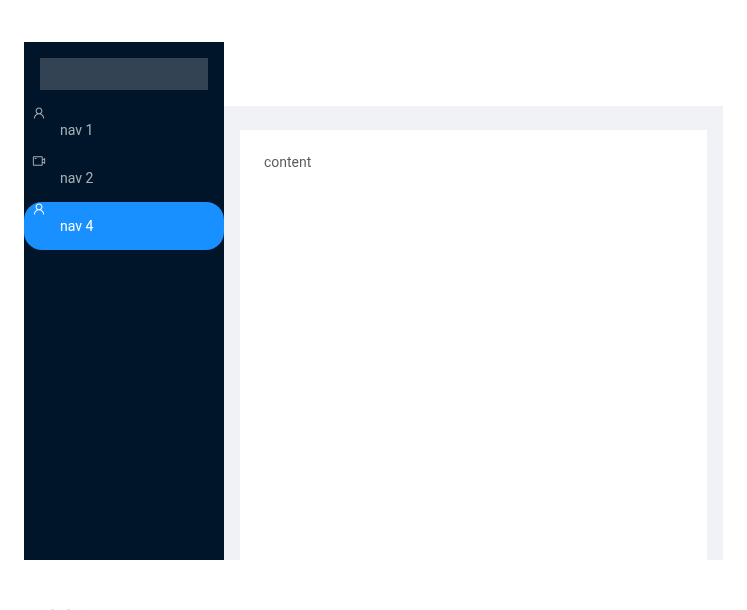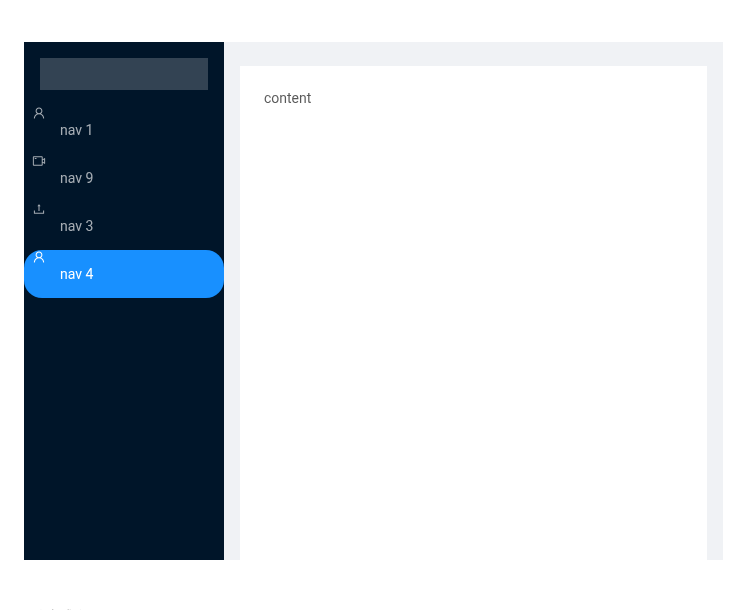--- a/index.html
+++ b/index.html
@@ -60,21 +60,21 @@
       width: 14px;
       height: 14px;
       fill: currentColor;
     }
     .menu-label {
       font-size: 14px;
     }
     .right-side {
       flex: 1;
       display: flex;
-      flex-direction: row;
+      flex-direction: column;
       background: #f0f2f5;
     }
     .header {
       height: 64px;
       background: #ffffff;
     }
     .content-wrapper {
       margin: 24px 16px 0 16px;
       flex: 1;
       display: flex;
@@ -115,29 +115,21 @@
               </svg>
           </span>
           <span class="menu-label">nav 1</span>
         </li>
         <li class="menu-item">
           <span class="menu-icon">
             <svg viewBox="0 0 1024 1024">
                 <path d="M912 302.3L784 376V224c0-35.3-28.7-64-64-64H128c-35.3 0-64 28.7-64 64v576c0 35.3 28.7 64 64 64h592c35.3 0 64-28.7 64-64V648l128 73.7c21.3 12.3 48-3.1 48-27.6V330c0-24.6-26.7-40-48-27.7zM712 792H136V232h576v560zm176-167l-104-59.8V458.9L888 399v226zM208 360h112c4.4 0 8-3.6 8-8v-48c0-4.4-3.6-8-8-8H208c-4.4 0-8 3.6-8 8v48c0 4.4 3.6 8 8 8z"></path>
               </svg>
           </span>
-          <span class="menu-label">nav 9</span>
-        </li>
-        <li class="menu-item">
-          <span class="menu-icon">
-            <svg viewBox="0 0 1024 1024">
-                <path d="M400 317.7h73.9V656c0 4.4 3.6 8 8 8h60c4.4 0 8-3.6 8-8V317.7H624c6.7 0 10.4-7.7 6.3-12.9L518.3 163a8 8 0 0 0-12.6 0l-112 141.7c-4.1 5.3-.4 13 6.3 13zM878 626h-60c-4.4 0-8 3.6-8 8v154H214V634c0-4.4-3.6-8-8-8h-60c-4.4 0-8 3.6-8 8v198c0 17.7 14.3 32 32 32h684c17.7 0 32-14.3 32-32V634c0-4.4-3.6-8-8-8z"></path>
-              </svg>
-          </span>
-          <span class="menu-label">nav 3</span>
+          <span class="menu-label">nav 2</span>
         </li>
         <li class="menu-item selected">
           <span class="menu-icon">
             <svg viewBox="0 0 1024 1024">
                 <path d="M858.5 763.6a374 374 0 0 0-80.6-119.5 375.63 375.63 0 0 0-119.5-80.6c-.4-.2-.8-.3-1.2-.5C719.5 518 760 444.7 760 362c0-137-111-248-248-248S264 225 264 362c0 82.7 40.5 156 102.8 201.1-.4.2-.8.3-1.2.5-44.8 18.9-85 46-119.5 80.6a375.63 375.63 0 0 0-80.6 119.5A371.7 371.7 0 0 0 136 901.8a8 8 0 0 0 8 8.2h60c4.4 0 7.9-3.5 8-7.8 2-77.2 33-149.5 87.8-204.3 56.7-56.7 132-87.9 212.2-87.9s155.5 31.2 212.2 87.9C779 752.7 810 825 812 902.2c.1 4.4 3.6 7.8 8 7.8h60a8 8 0 0 0 8-8.2c-1-47.8-10.9-94.3-29.5-138.2zM512 534c-45.9 0-89.1-17.9-121.6-50.4S340 407.9 340 362c0-45.9 17.9-89.1 50.4-121.6S466.1 190 512 190s89.1 17.9 121.6 50.4S684 316.1 684 362c0 45.9-17.9 89.1-50.4 121.6S557.9 534 512 534z"></path>
               </svg>
           </span>
           <span class="menu-label">nav 4</span>
         </li>
       </ul>

